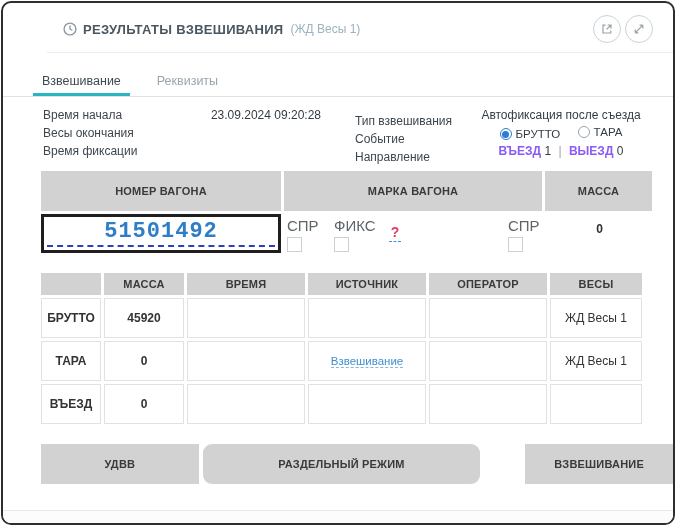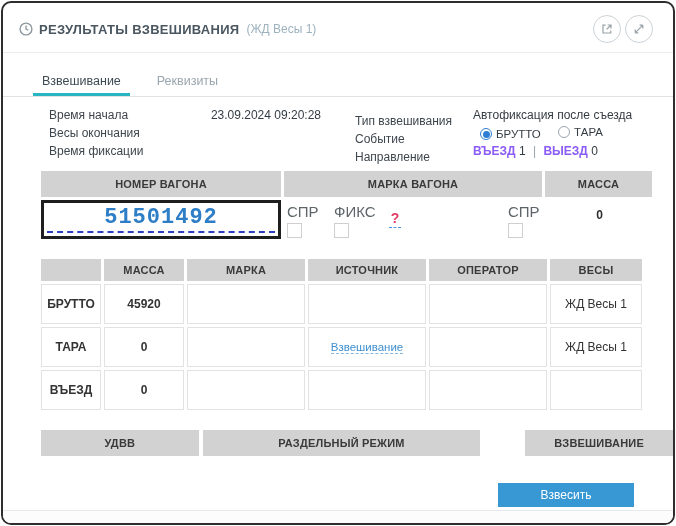--- a/index.html
+++ b/index.html
@@ -6,50 +6,50 @@
   body{
     width:676px;height:526px;position:relative;
     font-family:"Liberation Sans",sans-serif;
     background:#ffffff;
   }
   .card{
     position:absolute;left:1px;top:1px;right:1px;bottom:1px;
     border:2px solid #2e2e2e;border-radius:10px;background:#fff;overflow:hidden;
   }
   
-  .hdr{display:flex;align-items:center;padding:12px 20px 9px 16px;border-bottom:1px solid #ececec;}
+  .hdr{display:flex;align-items:center;padding:12px 20px 9px 16px;border-bottom:1px solid #ececec;margin-left:44px;}
   .hdr-clock{display:flex;align-items:center;margin-right:6px;}
   .hdr-title{font-weight:bold;font-size:13px;color:#4a5761;letter-spacing:.3px;}
   .hdr-sub{font-size:12px;color:#9db2bf;margin-left:7px;}
   .hdr-spacer{flex:1;}
   .circle-btn{width:26px;height:26px;border:1px solid #ccd2d6;border-radius:50%;
     display:flex;align-items:center;justify-content:center;background:#fff;margin-left:4px;cursor:pointer;}
   
   .tabs{display:flex;padding-left:30px;margin-top:14px;border-bottom:1px solid #e2e2e2;}
   .tab{font-size:12.5px;color:#9aa6ae;padding:7px 9px 8px;margin-right:18px;cursor:pointer;}
   .tab.active{color:#3d4a52;border-bottom:3px solid #2ab5c2;padding-bottom:5px;}
   
   .info{display:flex;padding:9px 24px 6px 40px;}
   .info-left{width:278px;}
   .info-right{margin-left:34px;flex:1;}
   .inf-row{display:flex;align-items:center;height:18px;font-size:12px;color:#3e464d;}
-  .inf-label{white-space:nowrap;margin-left:6px;}
+  .inf-label{white-space:nowrap;}
   .inf-val{margin-left:auto;text-align:left;color:#343c43;}
   .inf-label-r{width:118px;white-space:nowrap;margin-top:12px;}
-  .inf-val-r{flex:1;color:#343c43;}
+  .inf-val-r{flex:1;text-align:center;color:#343c43;}
   .radio{display:inline-flex;align-items:center;margin:0 7px;cursor:pointer;font-size:11.5px;color:#343c43;}
   .radio-circle{width:12px;height:12px;border-radius:50%;border:1px solid #9aa4ab;margin-right:4px;
     display:inline-flex;align-items:center;justify-content:center;background:#fff;box-sizing:border-box;}
   .radio-circle.sel{border:1px solid #2d7dd2;}
   .radio-circle.sel::after{content:"";width:7px;height:7px;border-radius:50%;background:#2d7dd2;}
   .dir-bold{font-weight:bold;color:#8b5cf6;}
   .dir-sep{color:#9aa4ab;margin:0 4px;}
   
   .gray-cell{background:#d2d2d2;color:#3a3a3a;font-weight:bold;font-size:11px;
-    display:flex;align-items:center;justify-content:center;letter-spacing:.2px;height:26px;}
+    display:flex;align-items:center;justify-content:center;letter-spacing:.2px;height:40px;}
   
   .wagon-head{display:flex;margin:5px 0 0 38px;}
   .wh-num{width:240px;margin-right:3px;}
   .wh-mark{width:258px;margin-right:3px;}
   .wh-mass{width:107px;}
   .wagon-body{position:relative;height:44px;margin:2px 26px 0 38px;}
   .wnum-box{position:absolute;left:0;top:1px;width:240px;height:39px;border:3px solid #1e1e1e;
     background:#fff;box-sizing:border-box;display:flex;flex-direction:column;justify-content:center;cursor:text;}
   .wnum-val{text-align:center;font-size:22px;font-weight:bold;color:#2d7ec6;letter-spacing:1px;line-height:22px;font-family:Liberation Mono, monospace;}
   .wnum-dash{margin:2px 3px 0 3px;border-top:2px dashed #2b3fc0;height:0;}
@@ -68,21 +68,21 @@
   .weigh-table{border-collapse:separate;border-spacing:3px;margin:13px 0 0 35px;table-layout:fixed;}
   .weigh-table th{background:#d2d2d2;color:#3a3a3a;font-weight:bold;font-size:11px;height:20px;letter-spacing:.2px;}
   .weigh-table td{background:#fff;border:1px solid #e2e2e2;height:36px;text-align:center;font-size:12px;color:#333;}
   .row-label{font-weight:bold;font-size:11px;color:#333;}
   .mass-val{font-weight:bold;color:#2f2f2f;}
   .scale-val{font-size:10.5px;color:#555;}
   .src-link{color:#4090d0;font-size:11.5px;border-bottom:1px dashed #86b7e2;cursor:pointer;}
   
   .actions{display:flex;margin:17px 0 0 38px;}
   .act-udvv{width:160px;margin-right:4px;cursor:pointer;}
-  .act-split{width:282px;cursor:pointer;}
+  .act-split{width:282px;cursor:pointer;border-radius:9px;}
   .act-weigh{width:150px;margin-left:45px;cursor:pointer;}
   .weigh-btn{display:block;margin:27px 39px 0 auto;width:136px;height:24px;border:none;
     background:#3798d4;color:#fff;font-size:12px;font-family:"Liberation Sans",sans-serif;cursor:pointer;}
   .footer-strip{position:absolute;left:0;right:0;bottom:0;height:12px;border-top:1px solid #e7eaeb;background:#fcfcfd;}
   svg{display:block;}
 </style>
 </head>
 <body>
 
 <div class="card">
@@ -199,21 +199,21 @@
         <col style="width:80px">
         <col style="width:118px">
       <col style="width:118px">
         <col style="width:118px">
         <col style="width:92px">
     </colgroup>
     <tbody>
         <tr>
       <th></th>
       <th>МАССА</th>
-      <th>МАРКА</th>
+      <th>ВРЕМЯ</th>
       <th>ИСТОЧНИК</th>
       <th>ОПЕРАТОР</th>
       <th>ВЕСЫ</th>
     </tr>
     <tr>
       <td class="row-label">БРУТТО</td>
       <td class="mass-val">45920</td>
       <td></td>
       <td></td>
       <td></td>

